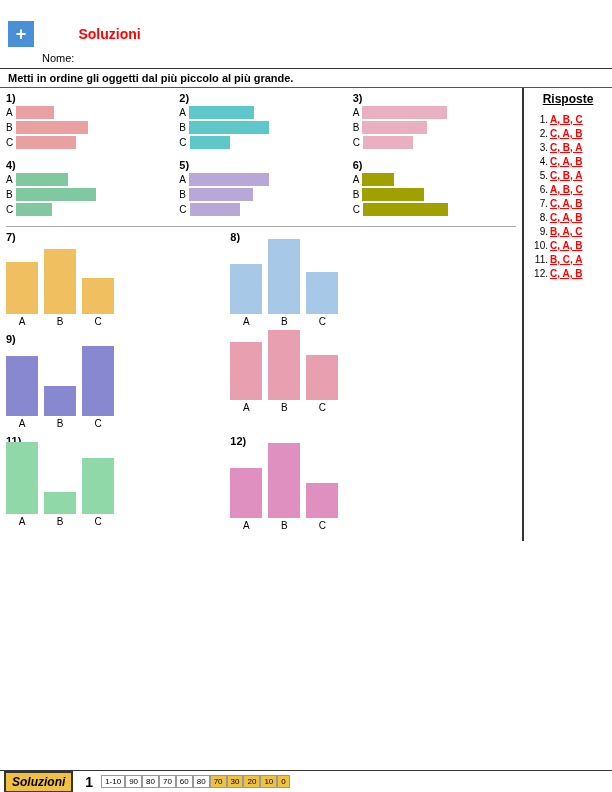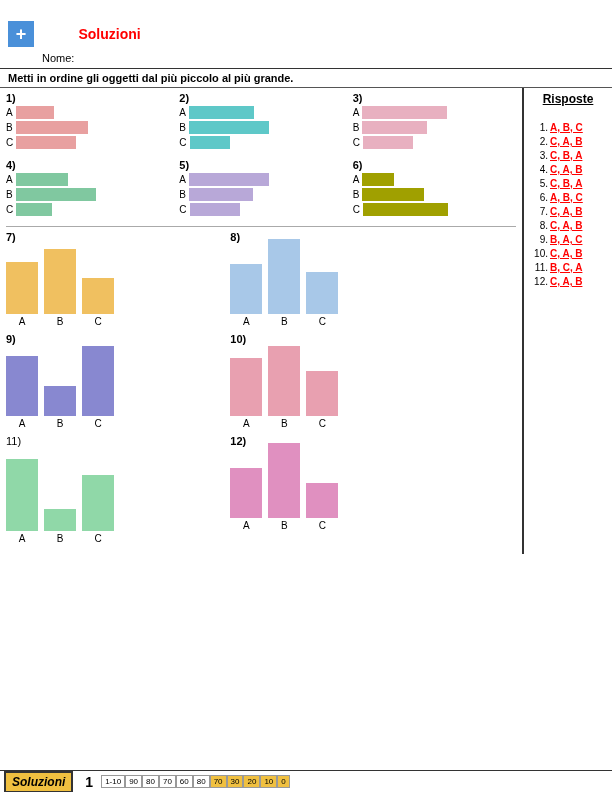--- a/index.html
+++ b/index.html
@@ -183,21 +183,20 @@
             <div style="font-size:10px;margin-top:2px;">B</div>
           </div>
           <div style="display:flex;flex-direction:column;align-items:center;">
             <div style="width:32px;height:70px;background:#8888d0;"></div>
             <div style="font-size:10px;margin-top:2px;">C</div>
           </div>
         </div>
       </div>
 
       <div style="flex:1;">
-        <div style="font-weight:bold;font-size:11px; margin-bottom:4px;">10)</div>
         <div style="display:flex; align-items:flex-end; gap:6px; height:80px;">
           <div style="display:flex;flex-direction:column;align-items:center;">
             <div style="width:32px;height:58px;background:#e8a0b0;"></div>
             <div style="font-size:10px;margin-top:2px;">A</div>
           </div>
           <div style="display:flex;flex-direction:column;align-items:center;">
             <div style="width:32px;height:70px;background:#e8a0b0;"></div>
             <div style="font-size:10px;margin-top:2px;">B</div>
           </div>
           <div style="display:flex;flex-direction:column;align-items:center;">
@@ -206,21 +205,21 @@
           </div>
         </div>
       </div>
 
       <div style="flex:0.3;"></div>
     </div>
 
     <div style="display:flex; gap:20px; margin-bottom:6px;">
 
       <div style="flex:1;">
-        <div style="font-weight:normal;font-size:11px; margin-bottom:17px;">11)</div>
+        <div style="font-weight:bold;font-size:11px; margin-bottom:0;">11)</div>
         <div style="display:flex; align-items:flex-end; gap:6px; height:80px;">
           <div style="display:flex;flex-direction:column;align-items:center;">
             <div style="width:32px;height:72px;background:#90d8a8;"></div>
             <div style="font-size:10px;margin-top:2px;">A</div>
           </div>
           <div style="display:flex;flex-direction:column;align-items:center;">
             <div style="width:32px;height:22px;background:#90d8a8;"></div>
             <div style="font-size:10px;margin-top:2px;">B</div>
           </div>
           <div style="display:flex;flex-direction:column;align-items:center;">
@@ -247,21 +246,21 @@
           </div>
         </div>
       </div>
 
       <div style="flex:0.3;"></div>
     </div>
 
   </div>
 
   <div style="width:90px;border-left:2px solid #333;padding:4px 6px;">
-    <div style="text-align:center;font-weight:bold;text-decoration:underline;font-size:12px;margin-bottom:16px;">Risposte</div>
+    <div style="text-align:center;font-weight:bold;text-decoration:underline;font-size:12px;margin-bottom:8px;">Risposte</div>
 
     <div id="answers-list">
         <div style="display: flex; align-items: center; font-size: 10px; margin-bottom: 3px;">
           <span style="width:18px;text-align:right;margin-right:2px;">1.</span>
           <span style="color:red;font-weight:bold;text-decoration:underline;font-size:10px;">A, B, C</span>
         </div>
         <div style="display: flex; align-items: center; font-size: 10px; margin-bottom: 3px;">
           <span style="width:18px;text-align:right;margin-right:2px;">2.</span>
           <span style="color:red;font-weight:bold;text-decoration:underline;font-size:10px;">C, A, B</span>
         </div>

